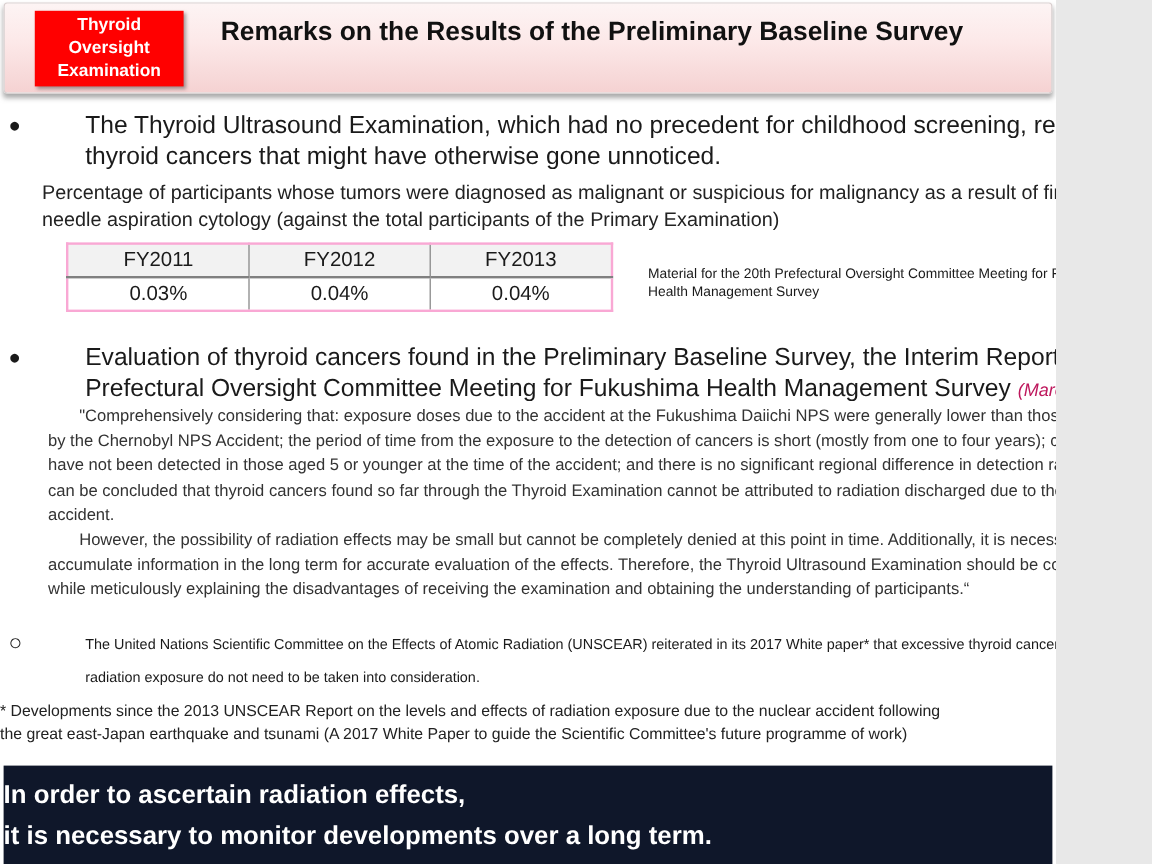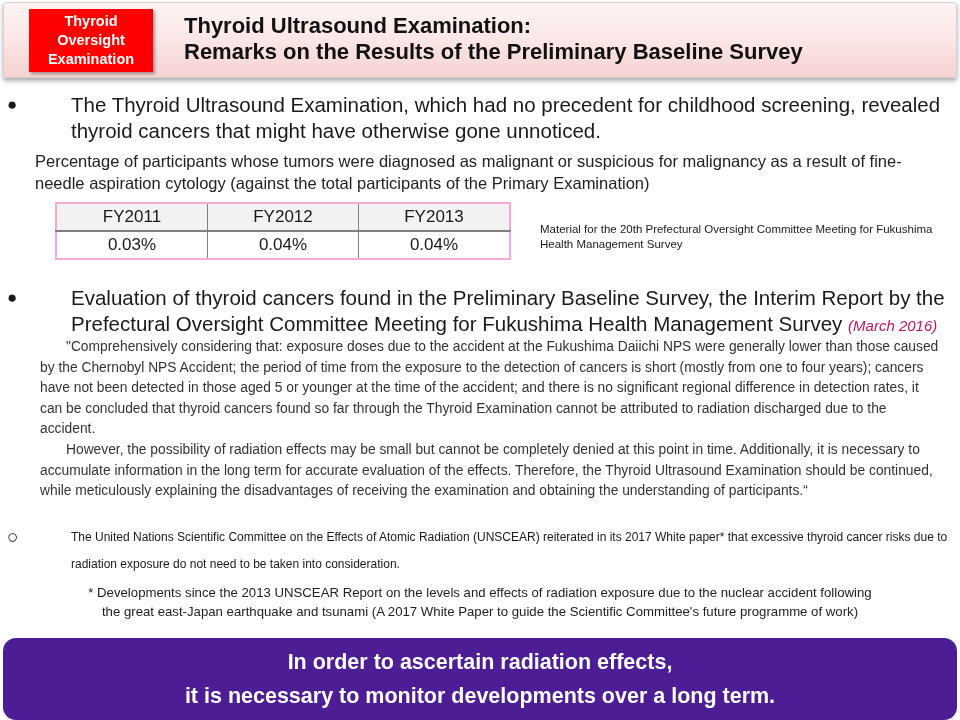--- a/index.html
+++ b/index.html
@@ -1,17 +1,17 @@
 <!DOCTYPE html>
 <html><head>
 <meta charset="utf-8">
 <style>
   html,body{margin:0;padding:0;background:#e8e8e8;}
   .slide{
-    position:relative;width:960px;height:720px;background:#ffffff;
+    position:relative;width:880px;height:720px;background:#ffffff;
     font-family:"Liberation Sans",sans-serif;color:#1a1a1a;overflow:hidden;
   }
   
   .header-band{
     position:absolute;top:2px;left:3px;right:3px;height:74px;
     background:linear-gradient(#fdf4f4,#fce8e8 45%,#f5d2d2);
     border:1px solid #d9cfcf;border-radius:3px;
     box-shadow:0 3px 4px rgba(100,100,100,.55);
   }
   .badge{
@@ -51,43 +51,42 @@
   .quote{
     position:absolute;left:40px;top:337px;width:900px;
     font-size:13.8px;line-height:20.6px;color:#333;
   }
   .quote p{margin:0;text-indent:26px;}
   
   .section3{position:absolute;left:7px;top:524px;width:946px;}
   .section3 .bullet-char{font-size:19px;}
   .section3 .bullet-text{font-size:12px;line-height:27px;}
   .footnote{
-    position:absolute;left:0;top:583px;width:960px;text-align:center;
+    position:absolute;left:0;top:583px;width:960px;text-align:left;
     font-size:13.2px;line-height:19px;color:#222;
   }
   
   .banner{
-    position:absolute;left:3px;right:3px;bottom:0;height:82px;background:#4c1d95;
-    color:#ffffff;font-weight:bold;text-align:center;font-size:21.5px;line-height:34px;
-    display:flex;flex-direction:column;justify-content:center;border-radius:13px;
+    position:absolute;left:3px;right:3px;bottom:0;height:82px;background:#0f172a;
+    color:#ffffff;font-weight:bold;font-size:21.5px;line-height:34px;
+    display:flex;flex-direction:column;justify-content:center;
   }
 </style>
 </head>
 <body>
 
 <div class="slide">
 
   <div class="header-band">
     <div class="badge">
       <span>Thyroid</span>
       <span>Oversight</span>
       <span>Examination</span>
     </div>
     <div class="header-title">
-      <div>Thyroid Ultrasound Examination:</div>
       <div>Remarks on the Results of the Preliminary Baseline Survey</div>
     </div>
   </div>
 
   <div class="section1">
     <div class="bullet-item">
       <span class="bullet-char">●</span>
       <div class="bullet-text">The Thyroid Ultrasound Examination, which had no precedent for childhood screening, revealed thyroid cancers that might have otherwise gone unnoticed.</div>
     </div>
     <div class="subnote">Percentage of participants whose tumors were diagnosed as malignant or suspicious for malignancy as a result of fine-needle aspiration cytology (against the total participants of the Primary Examination)</div>

